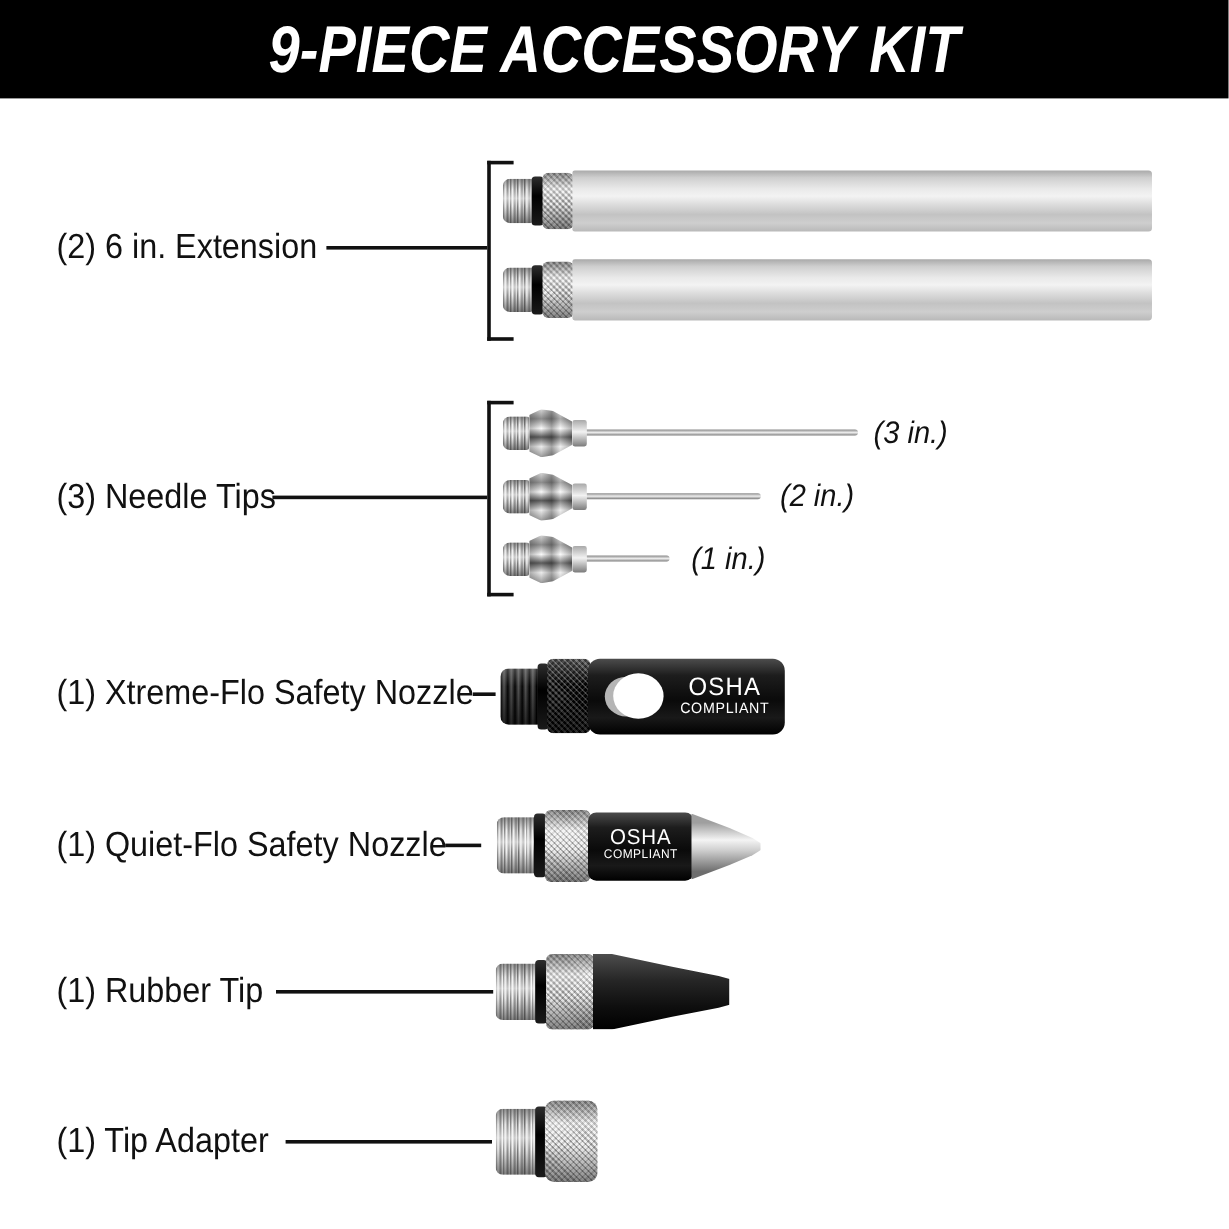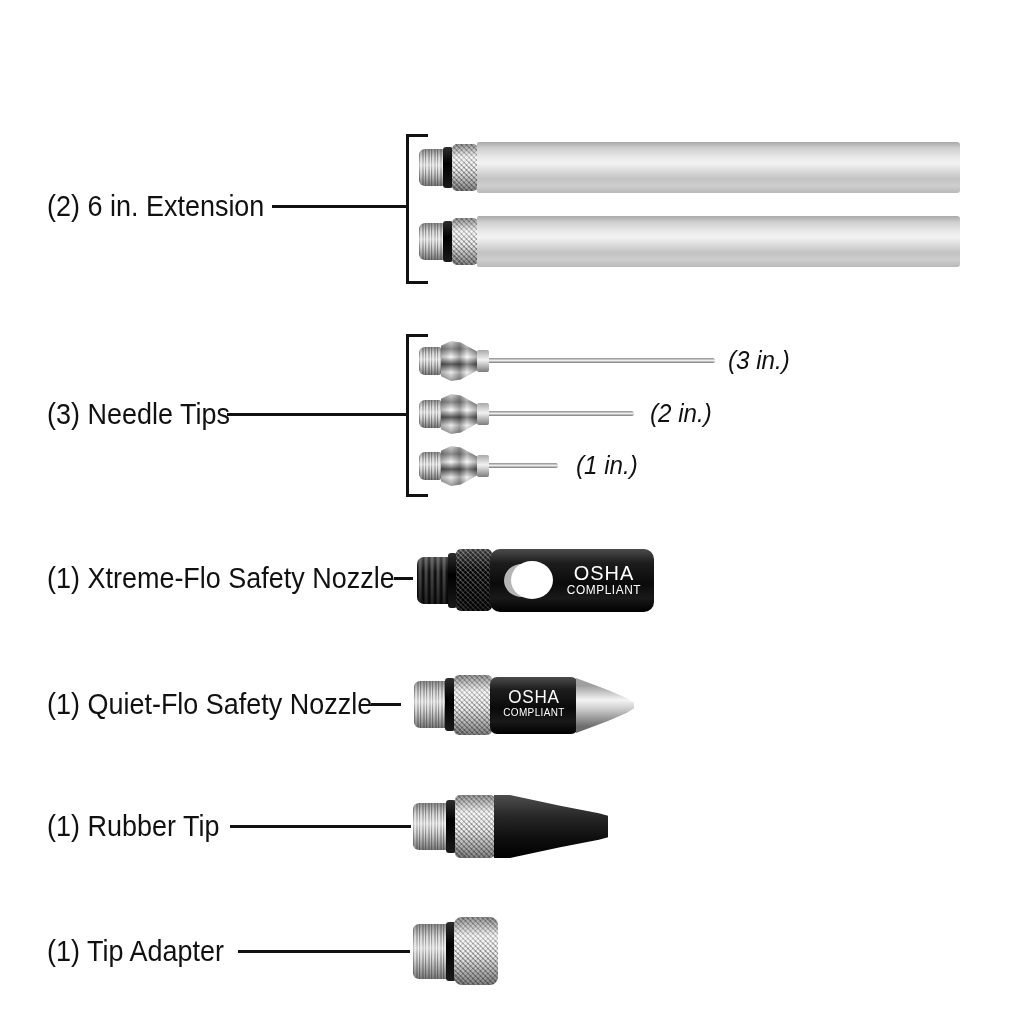--- a/index.html
+++ b/index.html
@@ -99,20 +99,23 @@
   .osha-l1{font-size:21px;letter-spacing:1px;}
   .osha-l2{font-size:12.5px;letter-spacing:.6px;}
   .osha-badge.small .osha-l1{font-size:18px;letter-spacing:.8px;}
   .osha-badge.small .osha-l2{font-size:10.5px;letter-spacing:.4px;}
 </style>
 </head>
 <body>
 
 <div class="stage">
 
+  <div class="banner">
+    <div class="banner-title">9-PIECE ACCESSORY KIT</div>
+  </div>
 
   <div class="item-label" style="left:47px;top:191px;">(2) 6 in. Extension</div>
   <div class="leader" style="left:272px;top:205px;width:134px;"></div>
   <div class="vline" style="left:406px;top:134px;height:150px;"></div>
   <div class="tick" style="left:406px;top:134px;"></div>
   <div class="tick" style="left:406px;top:281px;"></div>
 
   <div>
     <div class="part threads-silver" style="left:419px;top:149px;width:25px;height:37px;"></div>
     <div class="part oring" style="left:443px;top:147px;width:10px;height:41px;"></div>

